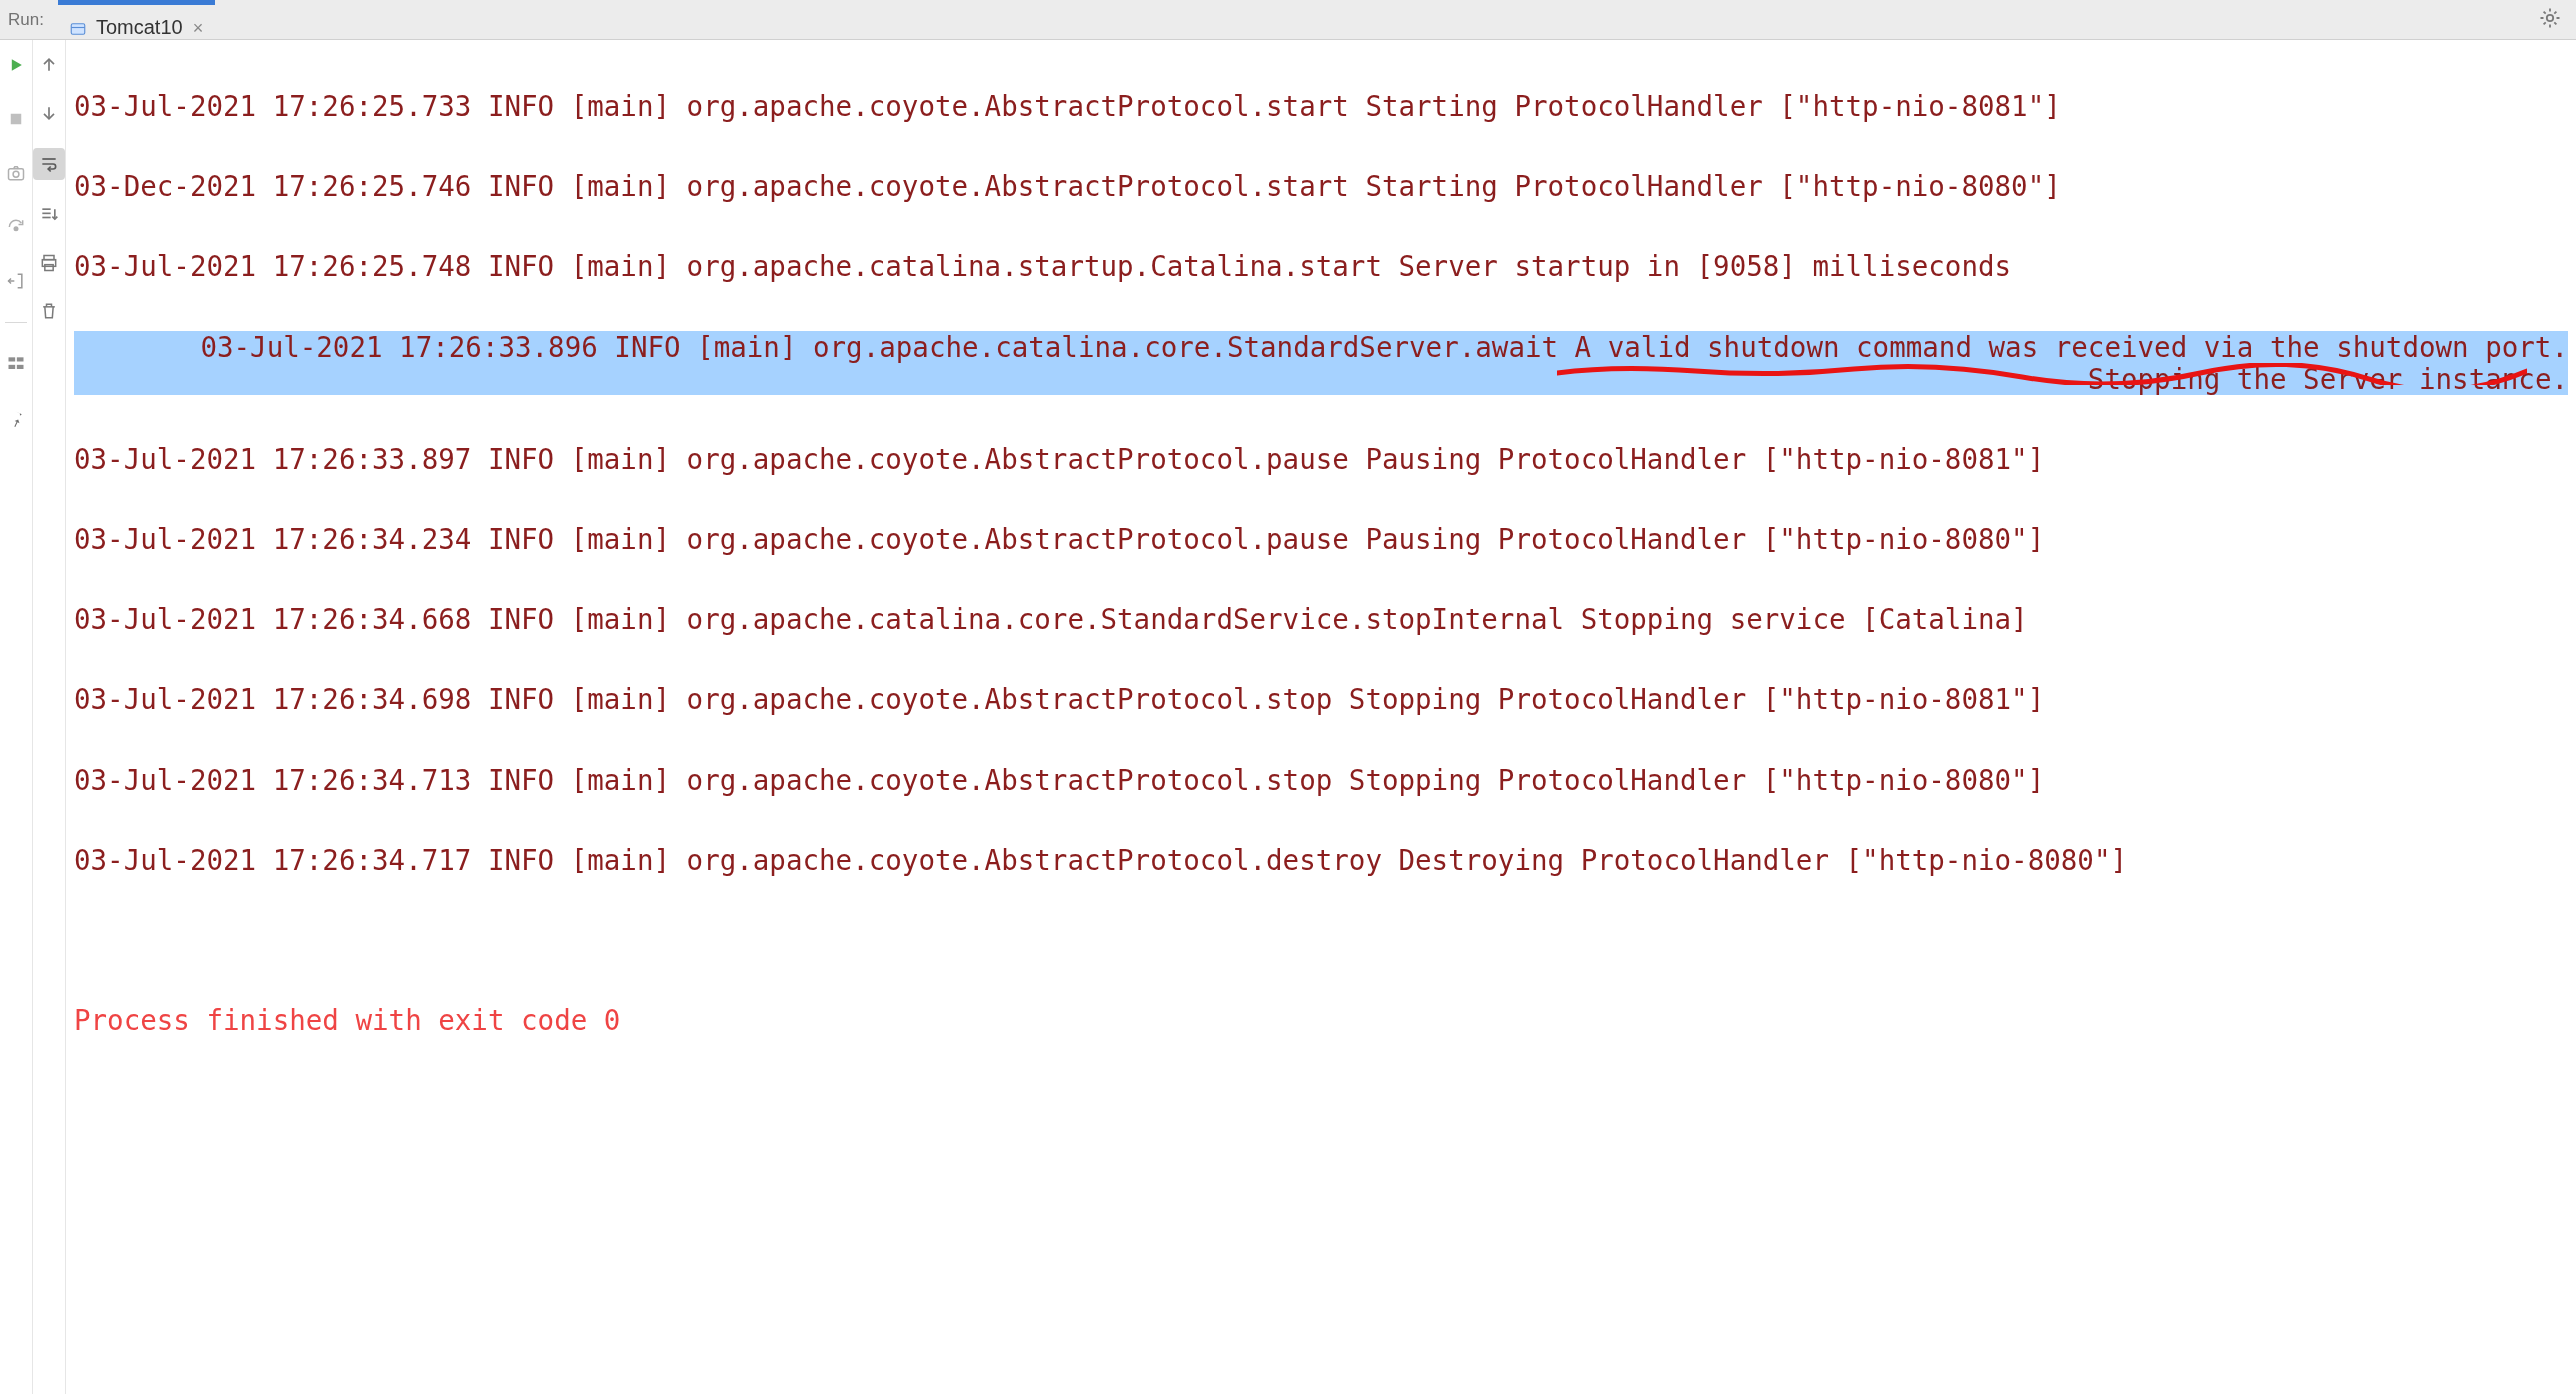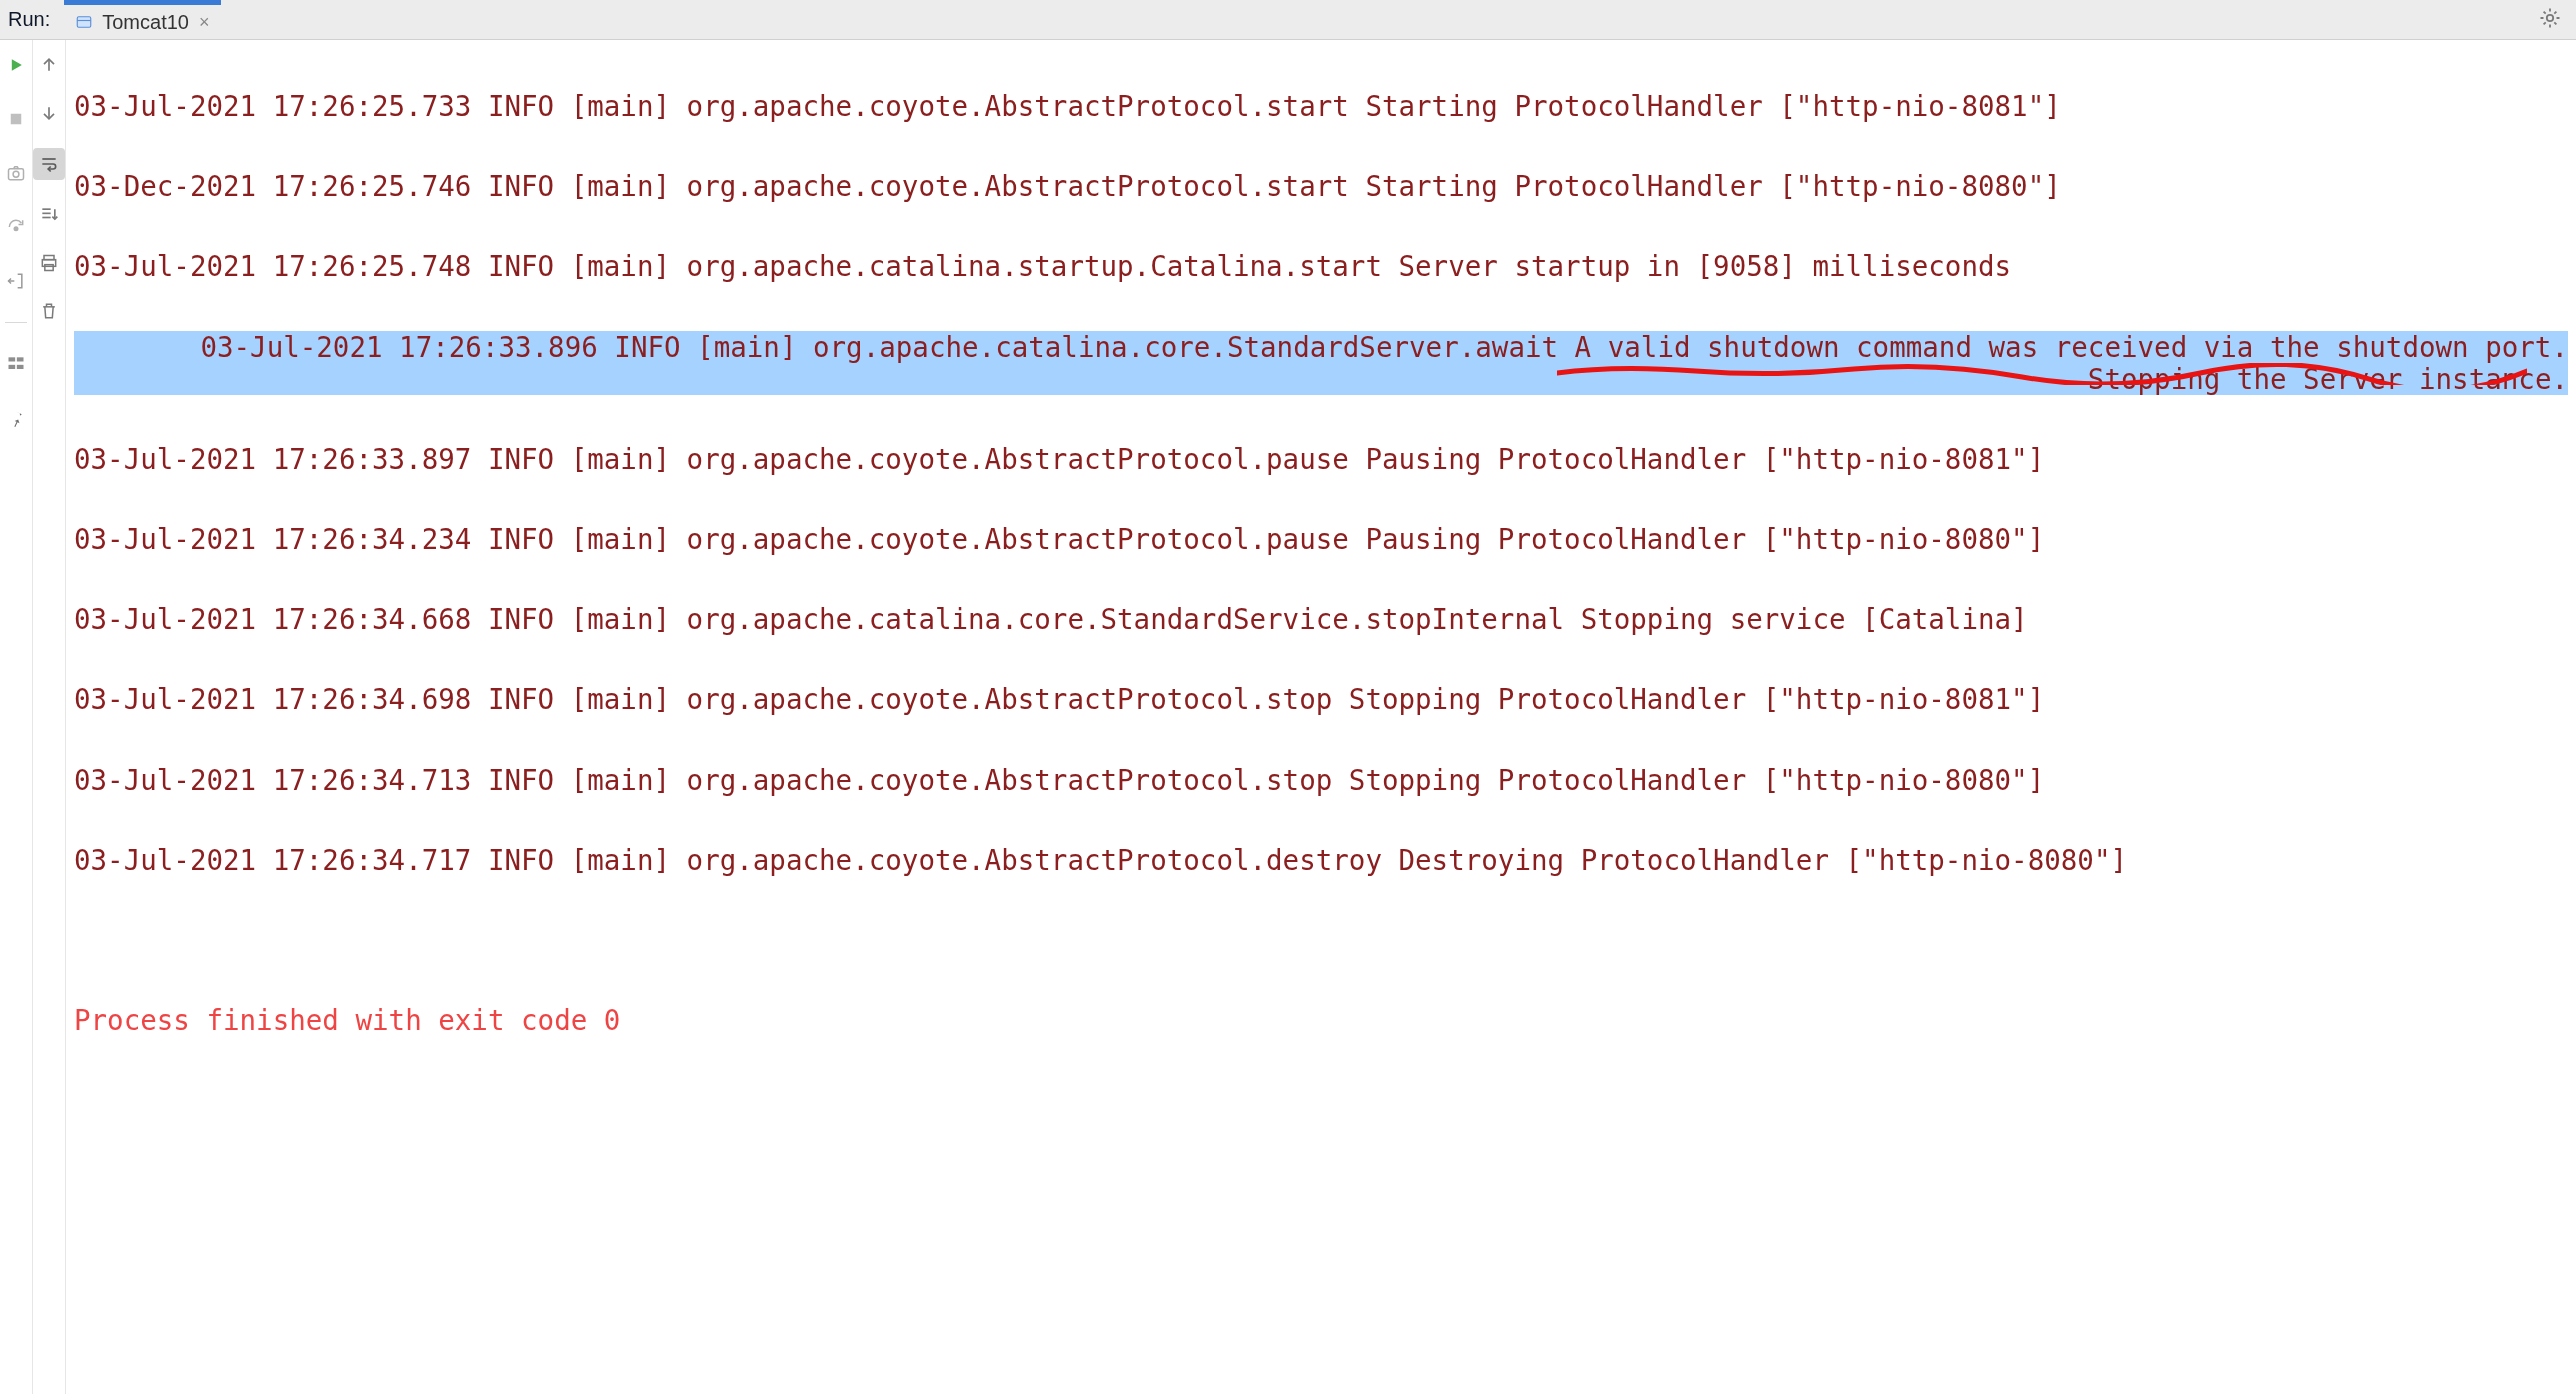--- a/index.html
+++ b/index.html
@@ -13,27 +13,27 @@
   .tool-window { display: flex; flex-direction: column; height: 100%; }
   .tab-bar {
     height: 40px;
     background: #ececec;
     border-bottom: 1px solid #d0d0d0;
     display: flex;
     align-items: center;
     position: relative;
   }
   .run-label {
-    font-size: 20px;
-    color: #0f172a;
+    font-size: 17px;
+    color: #737373;
     padding: 0 14px 0 8px;
   }
   .tab {
     display: flex;
-    align-items: center;
+    align-items: flex-end;
     height: 100%;
     padding: 0 10px;
     background: #ececec;
     border-top: 5px solid #3a7bd5;
     gap: 8px;
     cursor: pointer;
   }
   .tab-icon {
     width: 20px;
     height: 20px;

